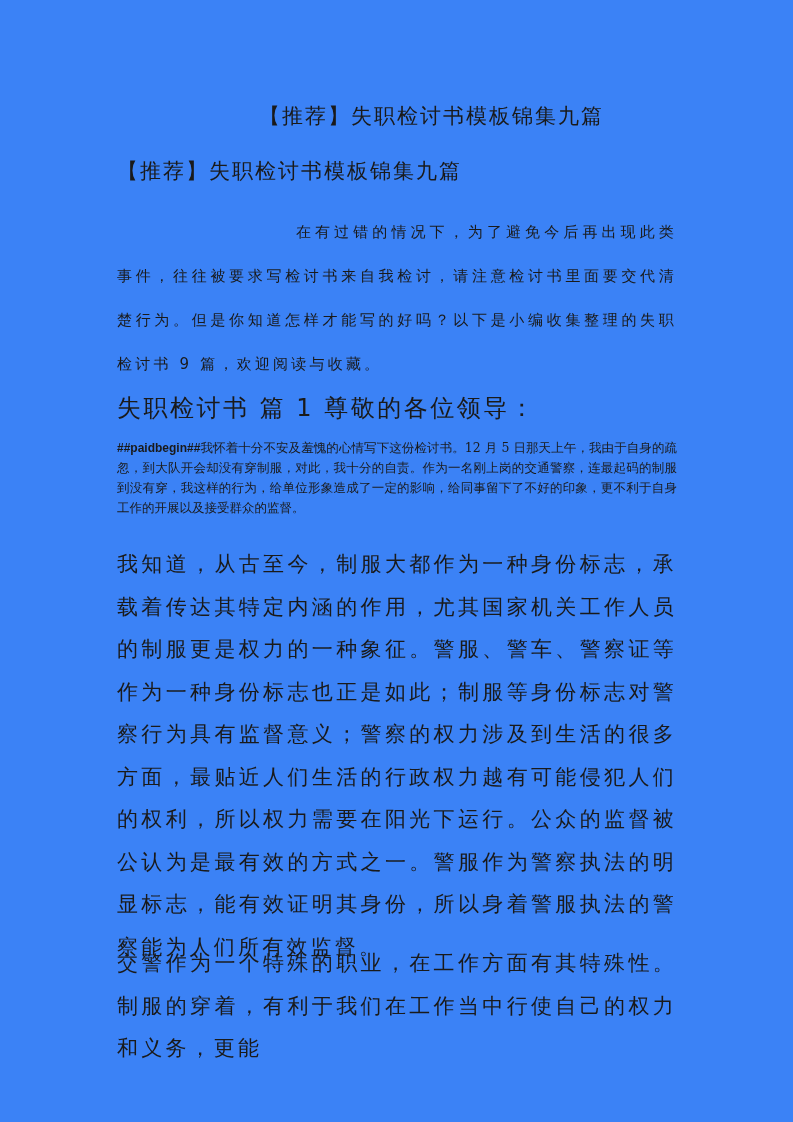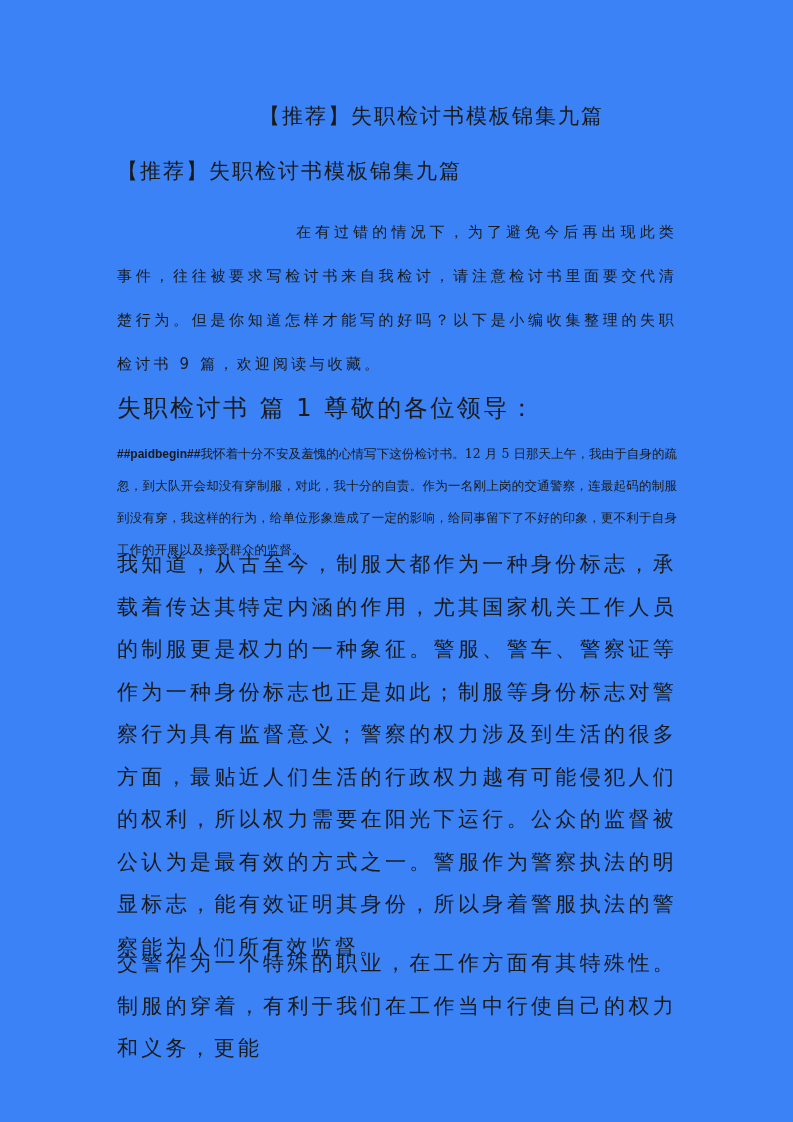--- a/index.html
+++ b/index.html
@@ -66,21 +66,21 @@
       letter-spacing: 2.5px;
       line-height: 30px;
     }
     .small-para {
       position: absolute;
       left: 117px;
       top: 438px;
       width: 560px;
       font-family: "DejaVu Serif", "Liberation Serif", serif;
       font-size: 12.5px;
-      line-height: 32px;
+      line-height: 20px;
       text-align: justify;
       margin: 0;
       color: #1a1a1a;
     }
     .small-para .marker {
       font-family: "Liberation Sans", sans-serif;
       font-weight: bold;
       font-size: 12px;
     }
     .body-para {

